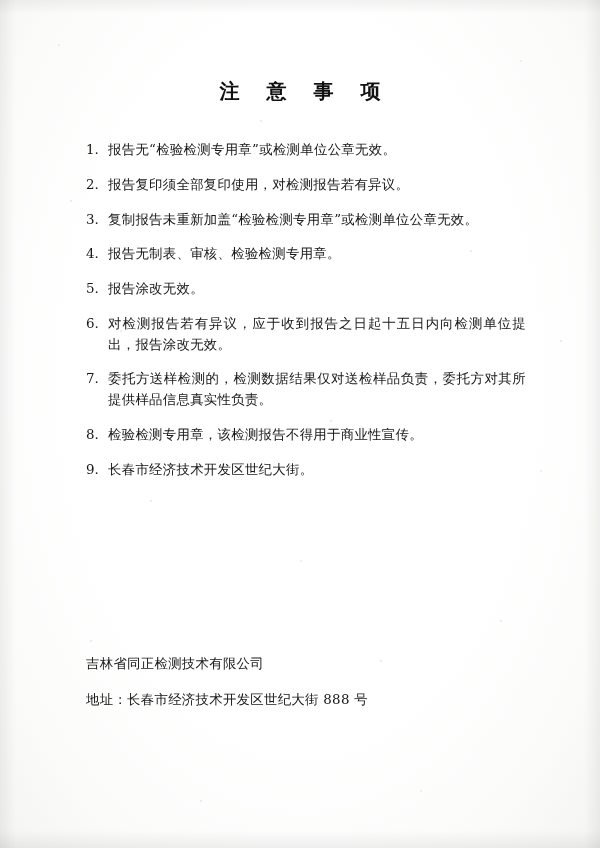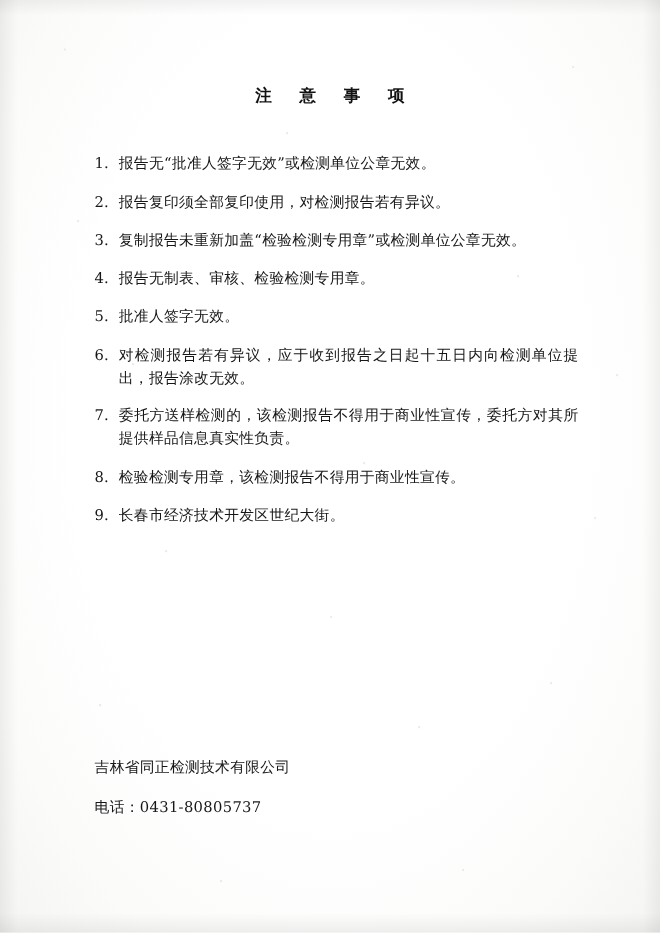--- a/index.html
+++ b/index.html
@@ -34,21 +34,21 @@
     top: 0;
     width: 600px;
     height: 848px;
   }
   .doc-title {
     position: absolute;
     top: 78px;
     left: 0;
     width: 600px;
     text-align: center;
-    font-size: 15px;
+    font-size: 20px;
     font-weight: 700;
     letter-spacing: 10px;
     text-indent: 10px;
     color: #111;
     font-family: "DejaVu Serif", "Liberation Serif", serif;
   }
   .notice-list {
     position: absolute;
     top: 140px;
     left: 86px;
@@ -71,21 +71,20 @@
   .notice-text {
     flex: 1;
     text-align: justify;
     letter-spacing: .3px;
   }
   .footer {
     position: absolute;
     left: 86px;
     top: 653px;
     width: 440px;
-    margin-top: 35px;
   }
   .footer-line {
     font-size: 13.4px;
     line-height: 1.6;
     margin-bottom: 15px;
     letter-spacing: .3px;
     color: #171717;
   }
   .edge-shadow-left {
     position: absolute;
@@ -131,68 +130,68 @@
   </div>
 
 <div class="content">
 
   <div class="doc-title">注 意 事 项</div>
 
   <div class="notice-list">
 
     <div class="notice-item">
       <span class="notice-num">1.</span>
-      <span class="notice-text">报告无“批准人签字无效”或检测单位公章无效。</span>
+      <span class="notice-text">报告无“检验检测专用章”或检测单位公章无效。</span>
     </div>
 
     <div class="notice-item">
       <span class="notice-num">2.</span>
       <span class="notice-text">报告复印须全部复印使用，对检测报告若有异议。</span>
     </div>
 
     <div class="notice-item">
       <span class="notice-num">3.</span>
       <span class="notice-text">复制报告未重新加盖“检验检测专用章”或检测单位公章无效。</span>
     </div>
 
     <div class="notice-item">
       <span class="notice-num">4.</span>
       <span class="notice-text">报告无制表、审核、检验检测专用章。</span>
     </div>
 
     <div class="notice-item">
       <span class="notice-num">5.</span>
-      <span class="notice-text">批准人签字无效。</span>
+      <span class="notice-text">报告涂改无效。</span>
     </div>
 
     <div class="notice-item">
       <span class="notice-num">6.</span>
       <span class="notice-text">对检测报告若有异议，应于收到报告之日起十五日内向检测单位提出，报告涂改无效。</span>
     </div>
 
     <div class="notice-item">
       <span class="notice-num">7.</span>
-      <span class="notice-text">委托方送样检测的，该检测报告不得用于商业性宣传，委托方对其所提供样品信息真实性负责。</span>
+      <span class="notice-text">委托方送样检测的，检测数据结果仅对送检样品负责，委托方对其所提供样品信息真实性负责。</span>
     </div>
 
     <div class="notice-item">
       <span class="notice-num">8.</span>
       <span class="notice-text">检验检测专用章，该检测报告不得用于商业性宣传。</span>
     </div>
 
     <div class="notice-item">
       <span class="notice-num">9.</span>
       <span class="notice-text">长春市经济技术开发区世纪大街。</span>
     </div>
 
   </div>
 
   <div class="footer">
     <div class="footer-line">吉林省同正检测技术有限公司</div>
-    <div class="footer-line">电话：0431-80805737</div>
+    <div class="footer-line">地址：长春市经济技术开发区世纪大街 888 号</div>
   </div>
 
 </div>
 
 <div class="edge-shadow-left"></div>
 <div class="edge-shadow-right"></div>
 <div class="edge-shadow-top"></div>
 <div class="edge-shadow-bottom"></div>
 
 </body></html>

